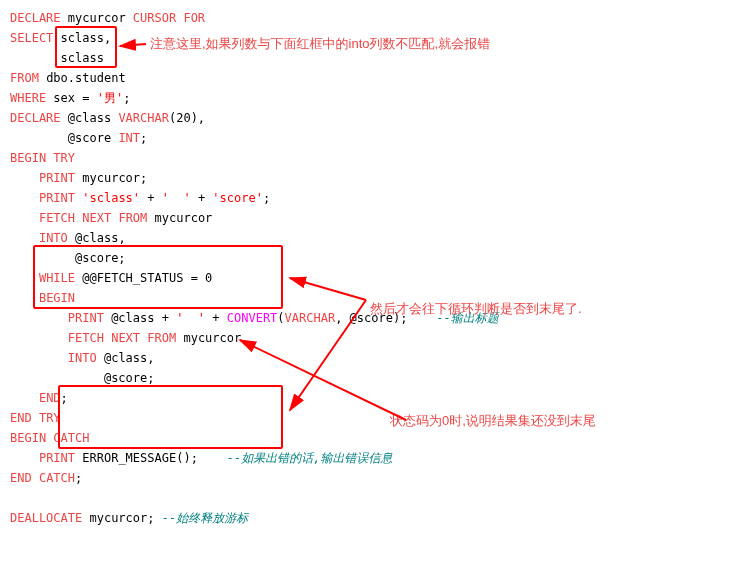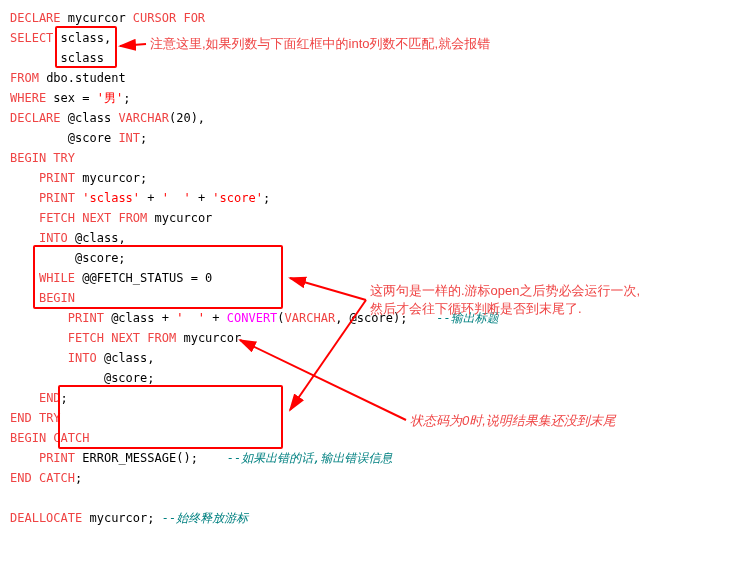--- a/index.html
+++ b/index.html
@@ -68,24 +68,24 @@
 <span class="kw">END</span> <span class="kw">CATCH</span><span>;</span>
 <span> </span>
 <span class="kw">DEALLOCATE</span><span> mycurcor; </span><span class="cmt">--始终释放游标</span></pre>
 
 <div class="red-box" style="left:55px; top:26px; width:62px; height:42px;"></div>
 <div class="red-box" style="left:33px; top:245px; width:250px; height:64px;"></div>
 <div class="red-box" style="left:58px; top:385px; width:225px; height:64px;"></div>
 
 <div class="note" style="left:150px; top:35px;">注意这里,如果列数与下面红框中的into列数不匹配,就会报错</div>
 <div class="note" style="left:370px; top:282px;">
-  <span>这两句是一样的.游标open之后势必会运行一次,</span><br>
+  <br>
   <span>然后才会往下循环判断是否到末尾了.</span>
 </div>
-<div class="note" style="left:410px; top:412px;font-style:italic;">状态码为0时,说明结果集还没到末尾</div>
+<div class="note" style="left:390px; top:412px;">状态码为0时,说明结果集还没到末尾</div>
 
 <svg class="arrows">
   <defs>
     <marker id="ah" markerWidth="10" markerHeight="10" refX="8" refY="3" orient="auto">
       <path d="M0,0 L9,3 L0,6 Z" fill="#FF0000"></path>
     </marker>
   </defs>
 
   <line x1="146" y1="44" x2="120" y2="46" stroke="#FF0000" stroke-width="2" marker-end="url(#ah)"></line>
 

